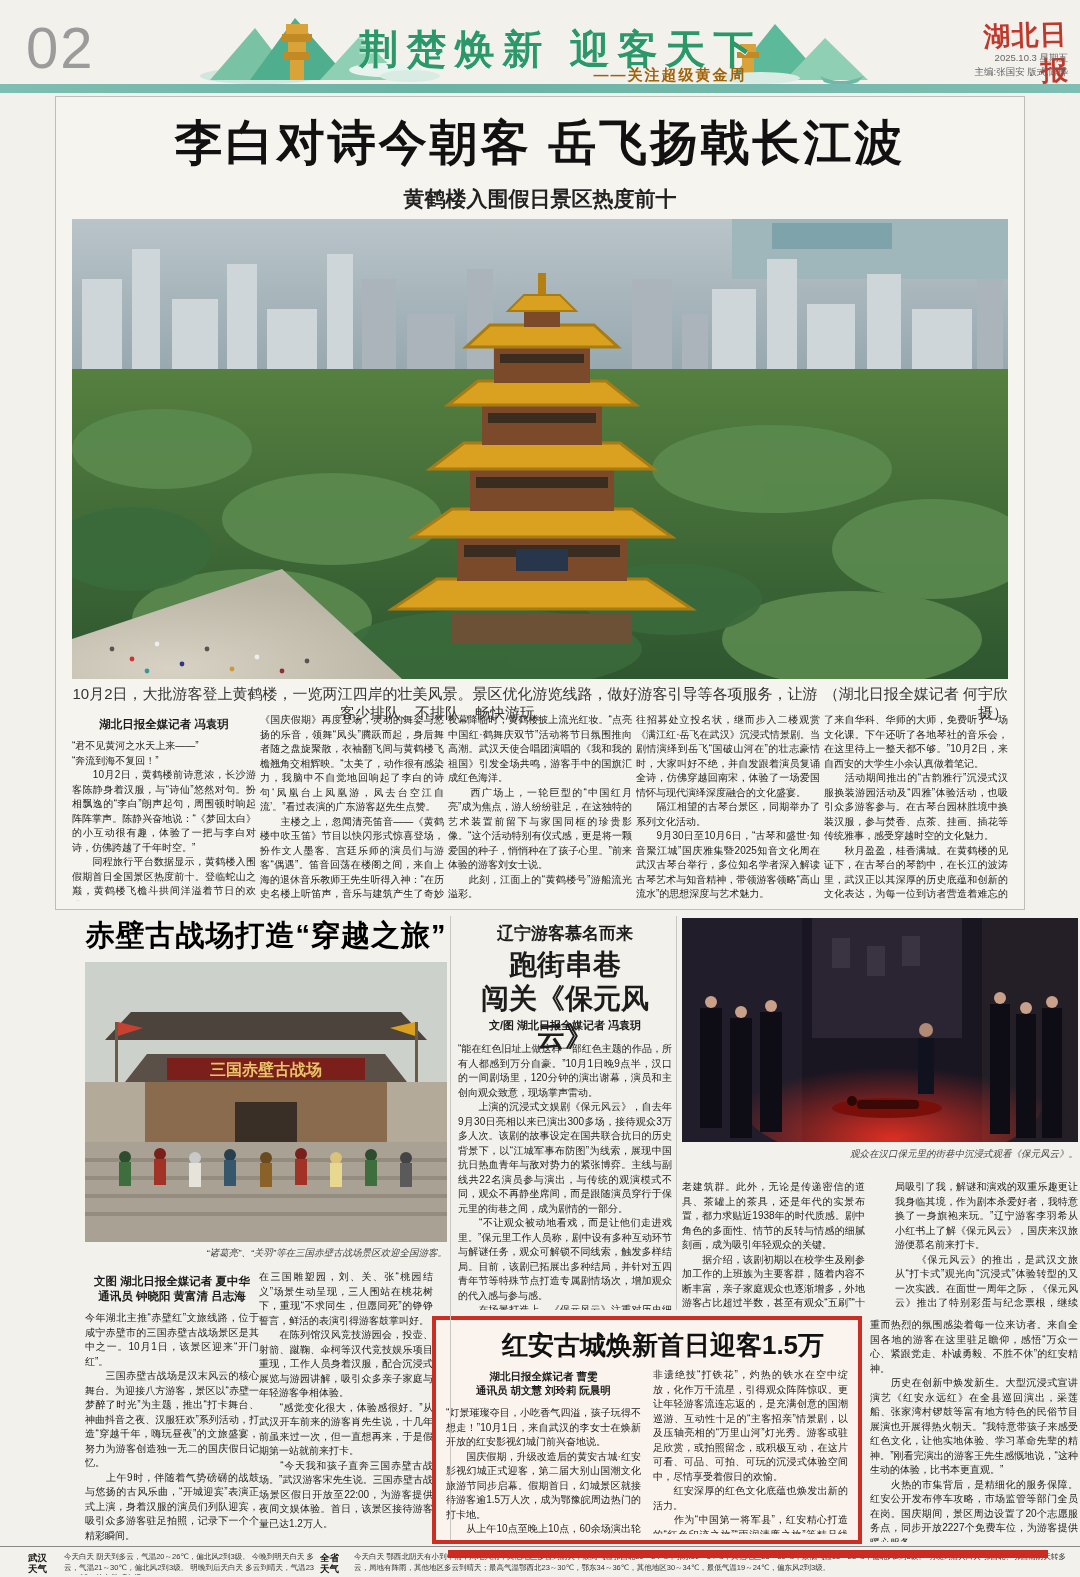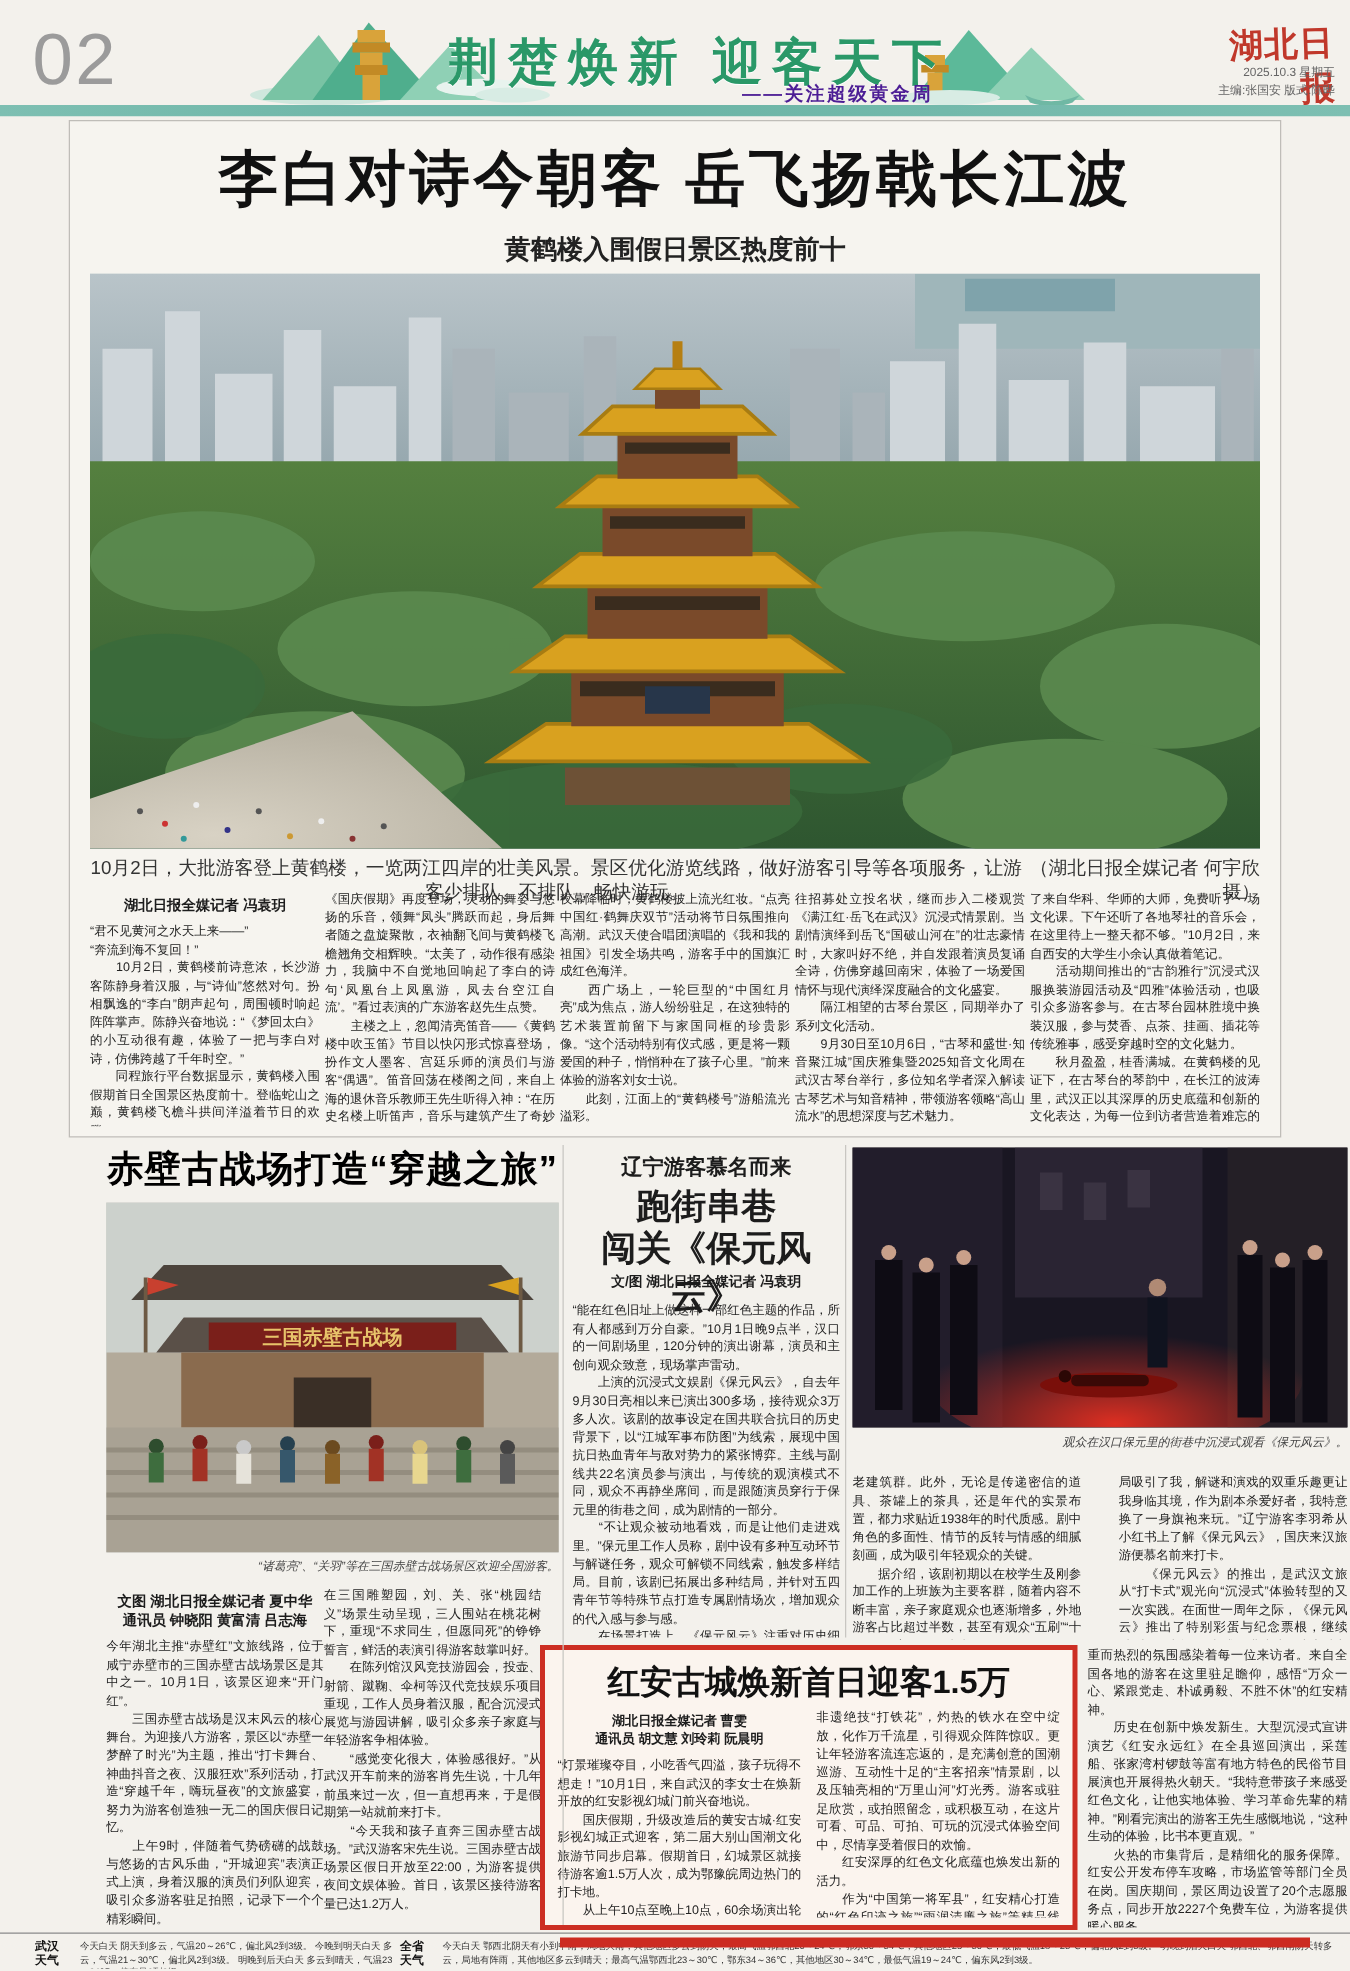--- a/index.html
+++ b/index.html
@@ -12,21 +12,21 @@
   .abs{position:absolute;}
   
   .page-num{left:26px;top:14px;font-size:58px;color:#9b9b9b;letter-spacing:2px;}
   .banner-title{
     left:330px;top:22px;width:460px;text-align:center;
     font-size:40px;font-weight:bold;letter-spacing:8px;color:#2a9868;
     text-shadow:0 1px 0 #fff;
   }
   .banner-sub{
     left:545px;top:66px;width:250px;text-align:center;
-    font-size:15px;font-weight:bold;color:#4c1d95;letter-spacing:2px;
+    font-size:15px;font-weight:bold;color:#a16207;letter-spacing:2px;
   }
   .masthead{
     left:958px;top:18px;width:110px;text-align:right;
     font-family:"Liberation Serif","DejaVu Serif",serif;
     font-size:27px;font-weight:bold;color:#c0382b;transform:rotate(-2deg);
     letter-spacing:1px;
   }
   .date-line{left:880px;top:52px;width:188px;text-align:right;font-size:9.5px;color:#666;}
   .staff-line{left:880px;top:66px;width:188px;text-align:right;font-size:9.5px;color:#666;}
   .teal-band{left:0;top:84px;width:1080px;height:9px;background:linear-gradient(90deg,#7dbfb2,#69b3a4 40%,#7dbfb2);}
@@ -52,21 +52,21 @@
   .mid-kicker{left:458px;top:922px;width:214px;text-align:center;font-size:17px;font-weight:bold;}
   .mid-title1{left:458px;top:946px;width:214px;text-align:center;font-size:28px;font-weight:900;}
   .mid-title2{left:458px;top:980px;width:214px;text-align:center;font-size:28px;font-weight:900;}
   .mid-byline{left:458px;top:1018px;width:214px;text-align:center;font-size:11px;font-weight:bold;}
   .mid-text{left:458px;top:1042px;width:214px;height:268px;overflow:hidden;}
   .night-photo{left:682px;top:918px;width:396px;height:224px;overflow:hidden;background:#17151a;}
   .night-caption{left:682px;top:1148px;width:396px;font-size:9.5px;color:#444;text-align:right;font-style:italic;}
   .right-cols{left:682px;top:1180px;width:396px;height:132px;display:flex;gap:30px;}
   .right-col{width:191px;overflow:hidden;}
   .red-box{left:432px;top:1316px;width:430px;height:228px;border:4px solid #cc2e23;background:#fbf4ee;box-sizing:border-box;}
-  .red-title{left:0;top:8px;width:422px;text-align:center;font-size:26px;font-weight:900;color:#111;}
+  .red-title{left:0;top:8px;width:422px;text-align:center;font-size:26px;font-weight:900;color:#111;padding-left:16px;}
   .red-content{left:10px;top:48px;width:402px;height:166px;display:flex;gap:12px;}
   .red-col{width:195px;overflow:hidden;}
   .red-byline{font-size:10.5px;font-weight:bold;text-align:center;margin:2px 0 8px;white-space:pre-line;}
   .hongan-cont{left:870px;top:1318px;width:208px;height:224px;overflow:hidden;}
   .vline{width:1px;background:#c8c6c1;}
   .vline1{left:450px;top:916px;height:624px;}
   .vline2{left:676px;top:916px;height:394px;}
   .weather-rule{left:0;top:1546px;width:1080px;height:1px;background:#8a8a8a;}
   
   .weather-label{font-size:9.5px;font-weight:bold;color:#111;line-height:11px;white-space:pre-line;}

